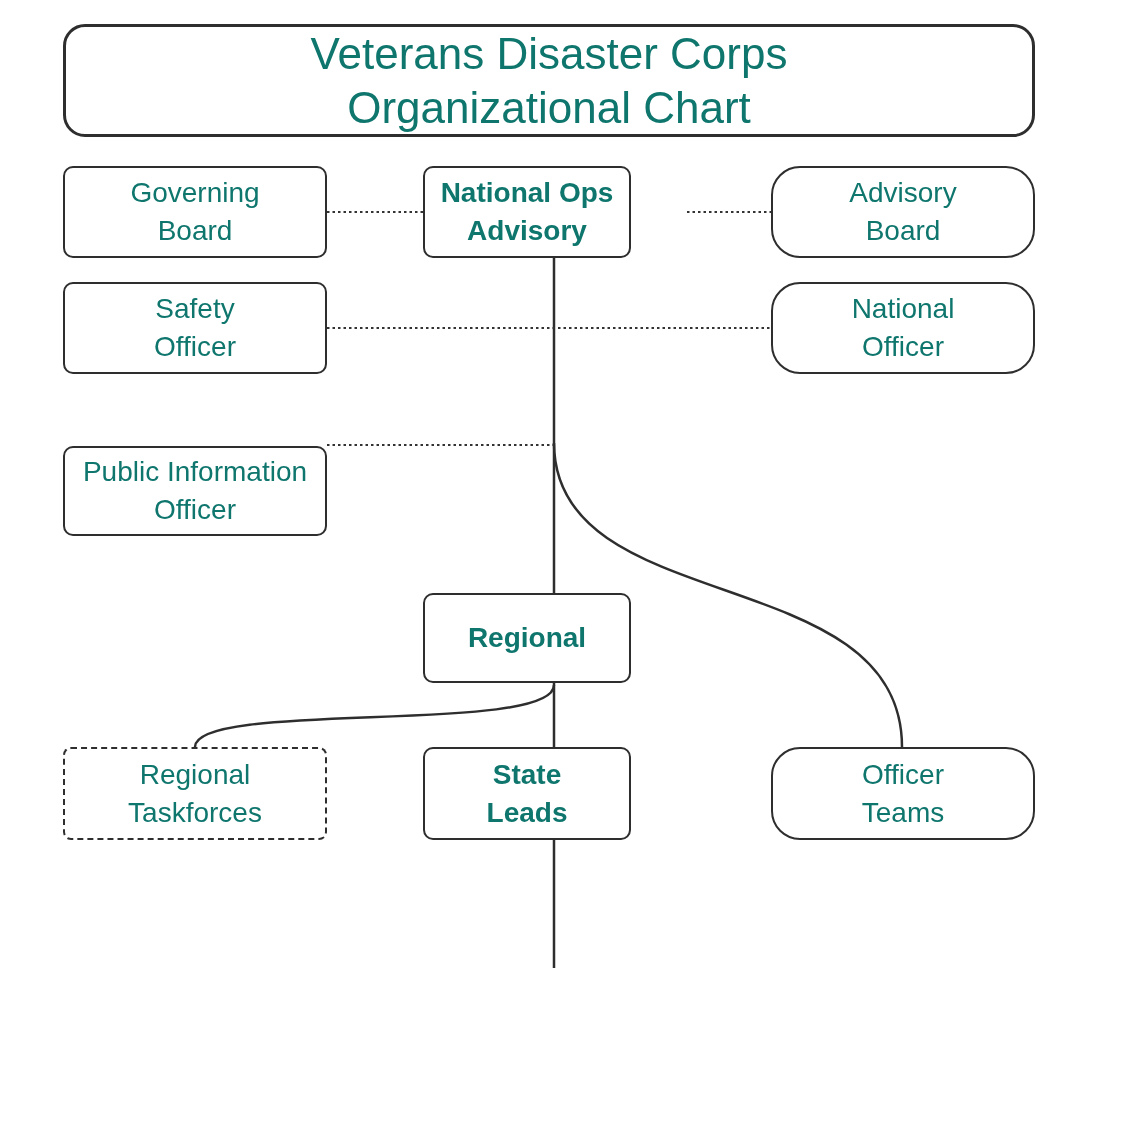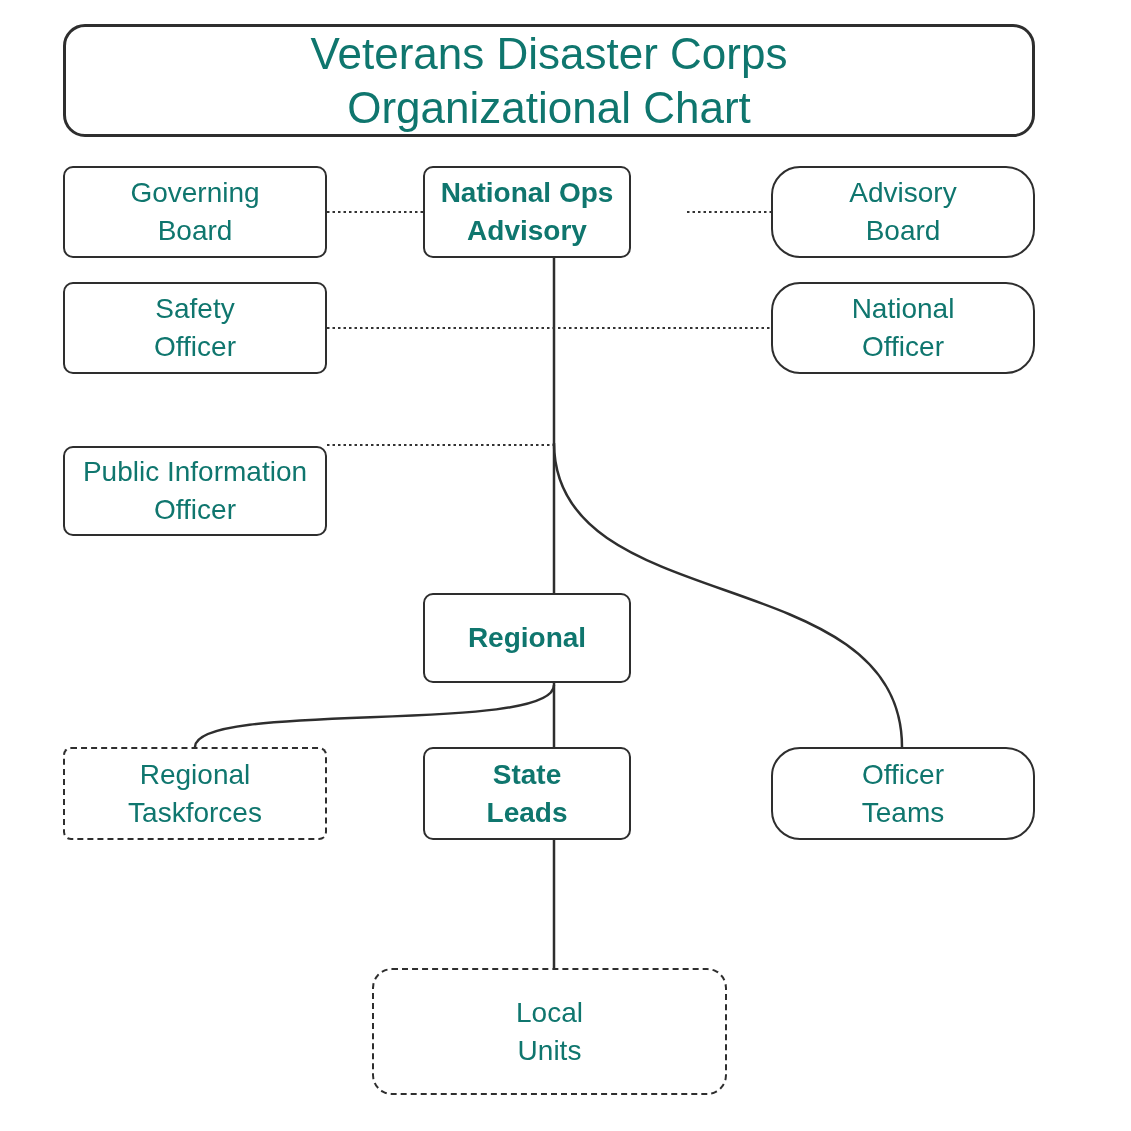--- a/index.html
+++ b/index.html
@@ -142,18 +142,14 @@
   <div class="node col-c bold" id="node-state-leads">
     <span>State</span>
     <span>Leads</span>
   </div>
 
   <div class="node col-r" id="node-national-teams">
     <span>Officer</span>
     <span>Teams</span>
   </div>
 
-  <div class="node dashed" id="node-local-units">
-    <span>Local</span>
-    <span>Units</span>
-  </div>
 
 </div>
 
 </body></html>

